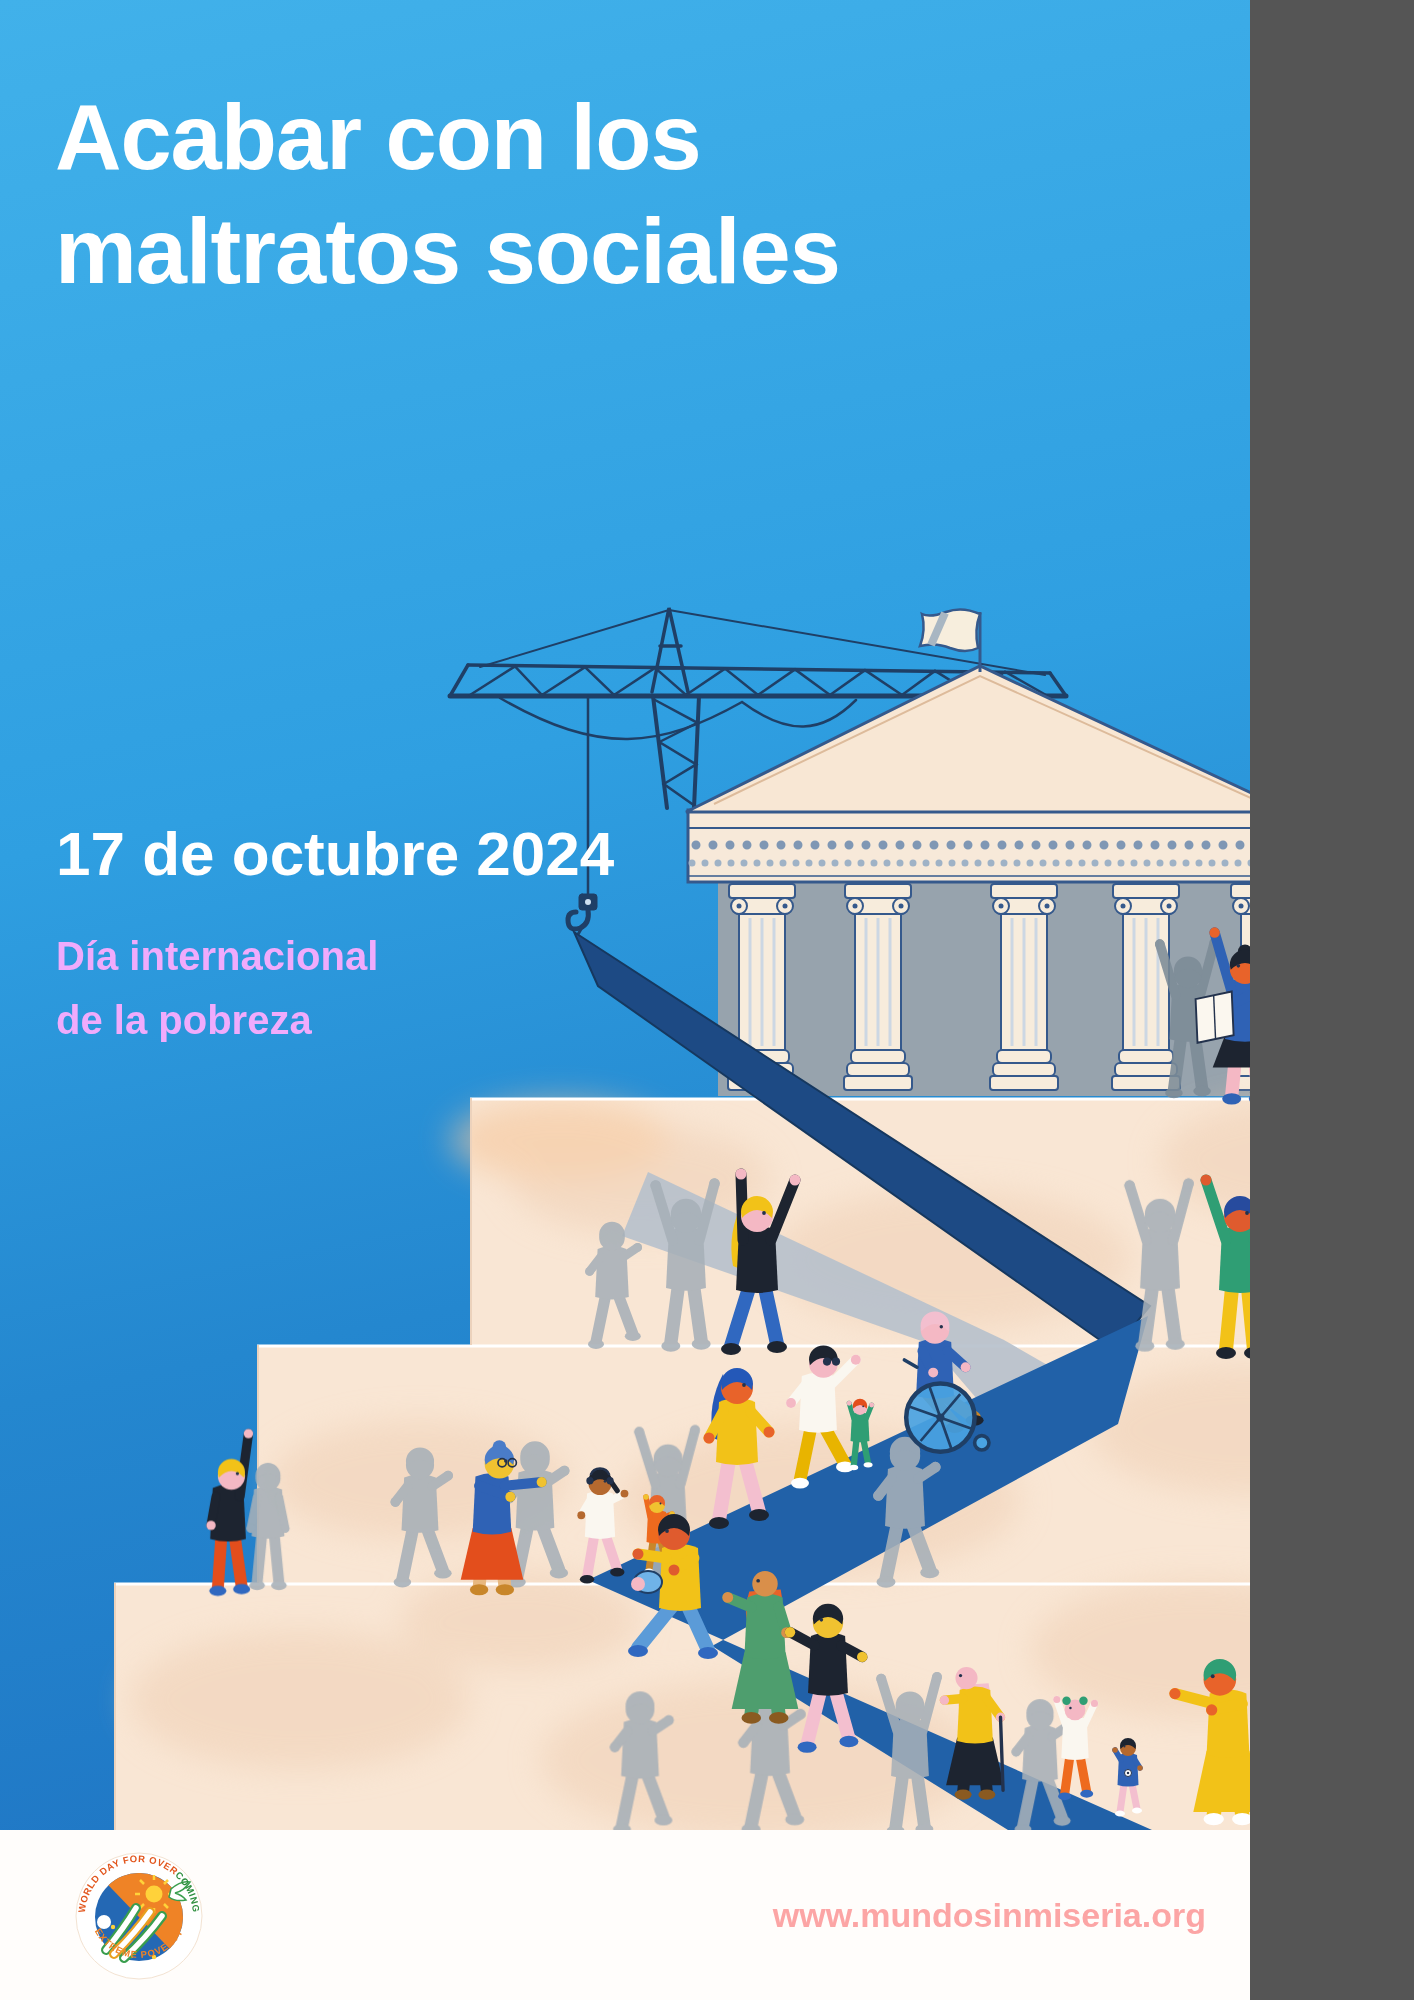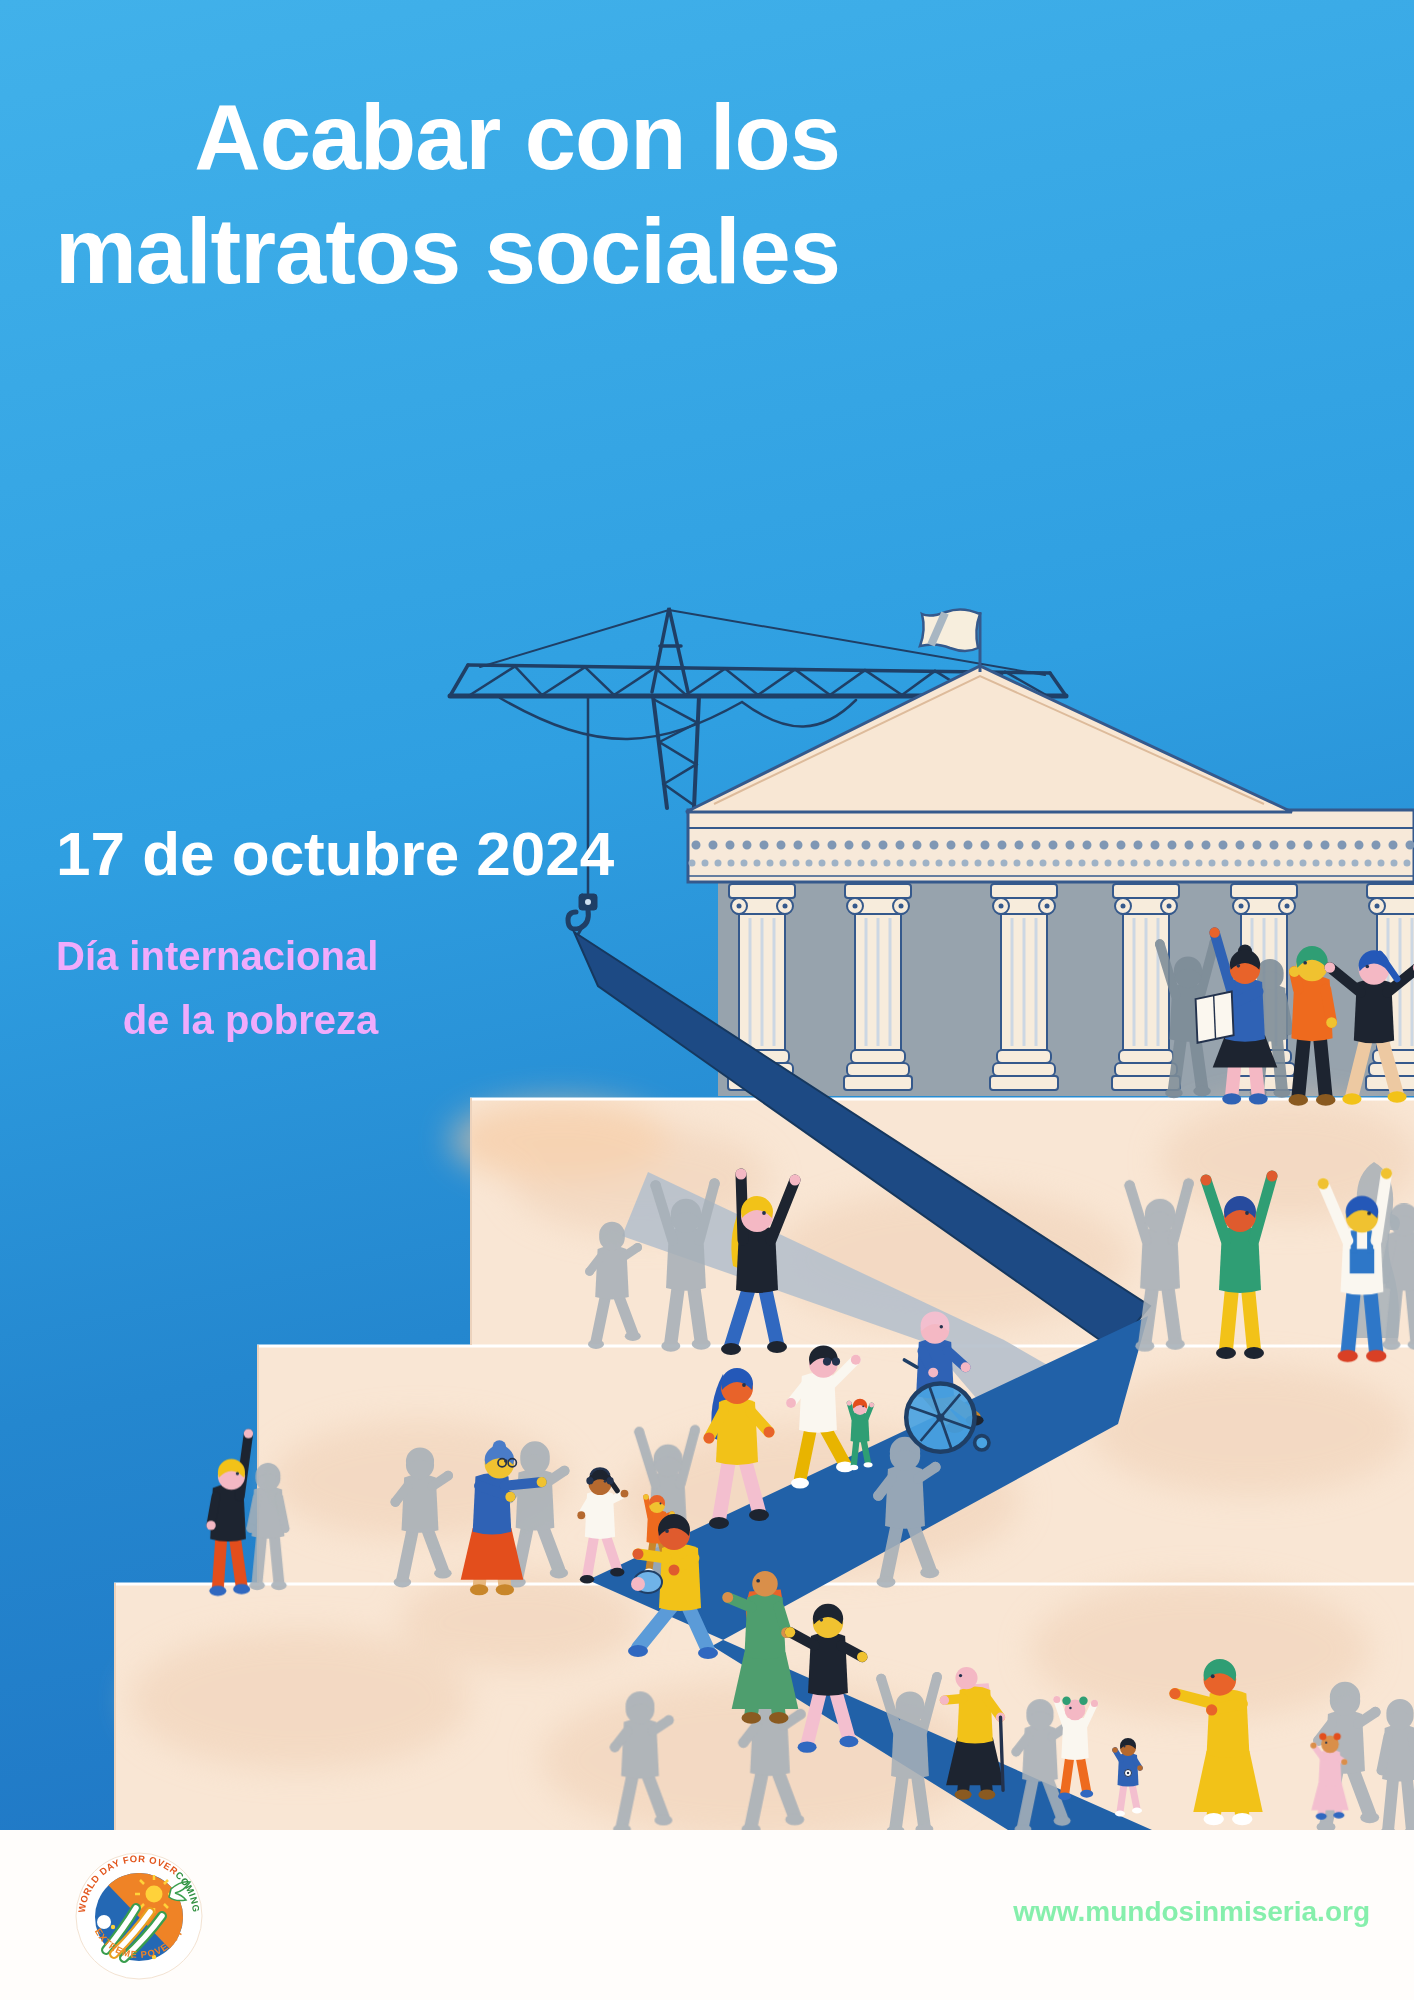--- a/index.html
+++ b/index.html
@@ -1,27 +1,27 @@
 <!DOCTYPE html>
 <html><head>
 <meta charset="utf-8">
 <style>
   html,body{margin:0;padding:0;background:#555;}
-  .poster{position:relative;width:1414px;height:2000px;overflow:hidden;
-          font-family:"Liberation Sans",sans-serif;text-align:right;}
+  .poster{position:relative;width:1250px;height:2000px;overflow:hidden;
+          font-family:"Liberation Sans",sans-serif;}
   .bg{position:absolute;inset:0;
       background:linear-gradient(168deg,#41b1ea 0%,#2f9fe1 38%,#2487cf 62%,#1d6cbe 100%);}
   svg.scene{position:absolute;left:0;top:0;}
   .title{position:absolute;left:55px;top:80px;color:#fff;font-weight:bold;
          font-size:92px;line-height:114px;letter-spacing:-1px;}
   .date{position:absolute;left:56px;top:818px;color:#fff;font-weight:bold;font-size:62px;}
   .subtitle{position:absolute;left:56px;top:924px;color:#f0abfc;font-weight:bold;
             font-size:40px;line-height:64px;}
   .footer{position:absolute;left:0;top:1830px;width:1414px;height:170px;background:#fffdfb;}
-  .website{position:absolute;right:44px;top:1896px;color:#86efac;font-weight:bold;font-size:28px;}
+  .website{position:absolute;right:44px;top:1896px;color:#fca5a5;font-weight:bold;font-size:34px;}
   .logo{position:absolute;left:74px;top:1850px;}
 </style>
 </head>
 <body>
 
 <div class="poster">
   <div class="bg"></div>
 
   <svg class="scene" width="1414" height="2000" viewBox="0 0 1414 2000">
     <defs>

